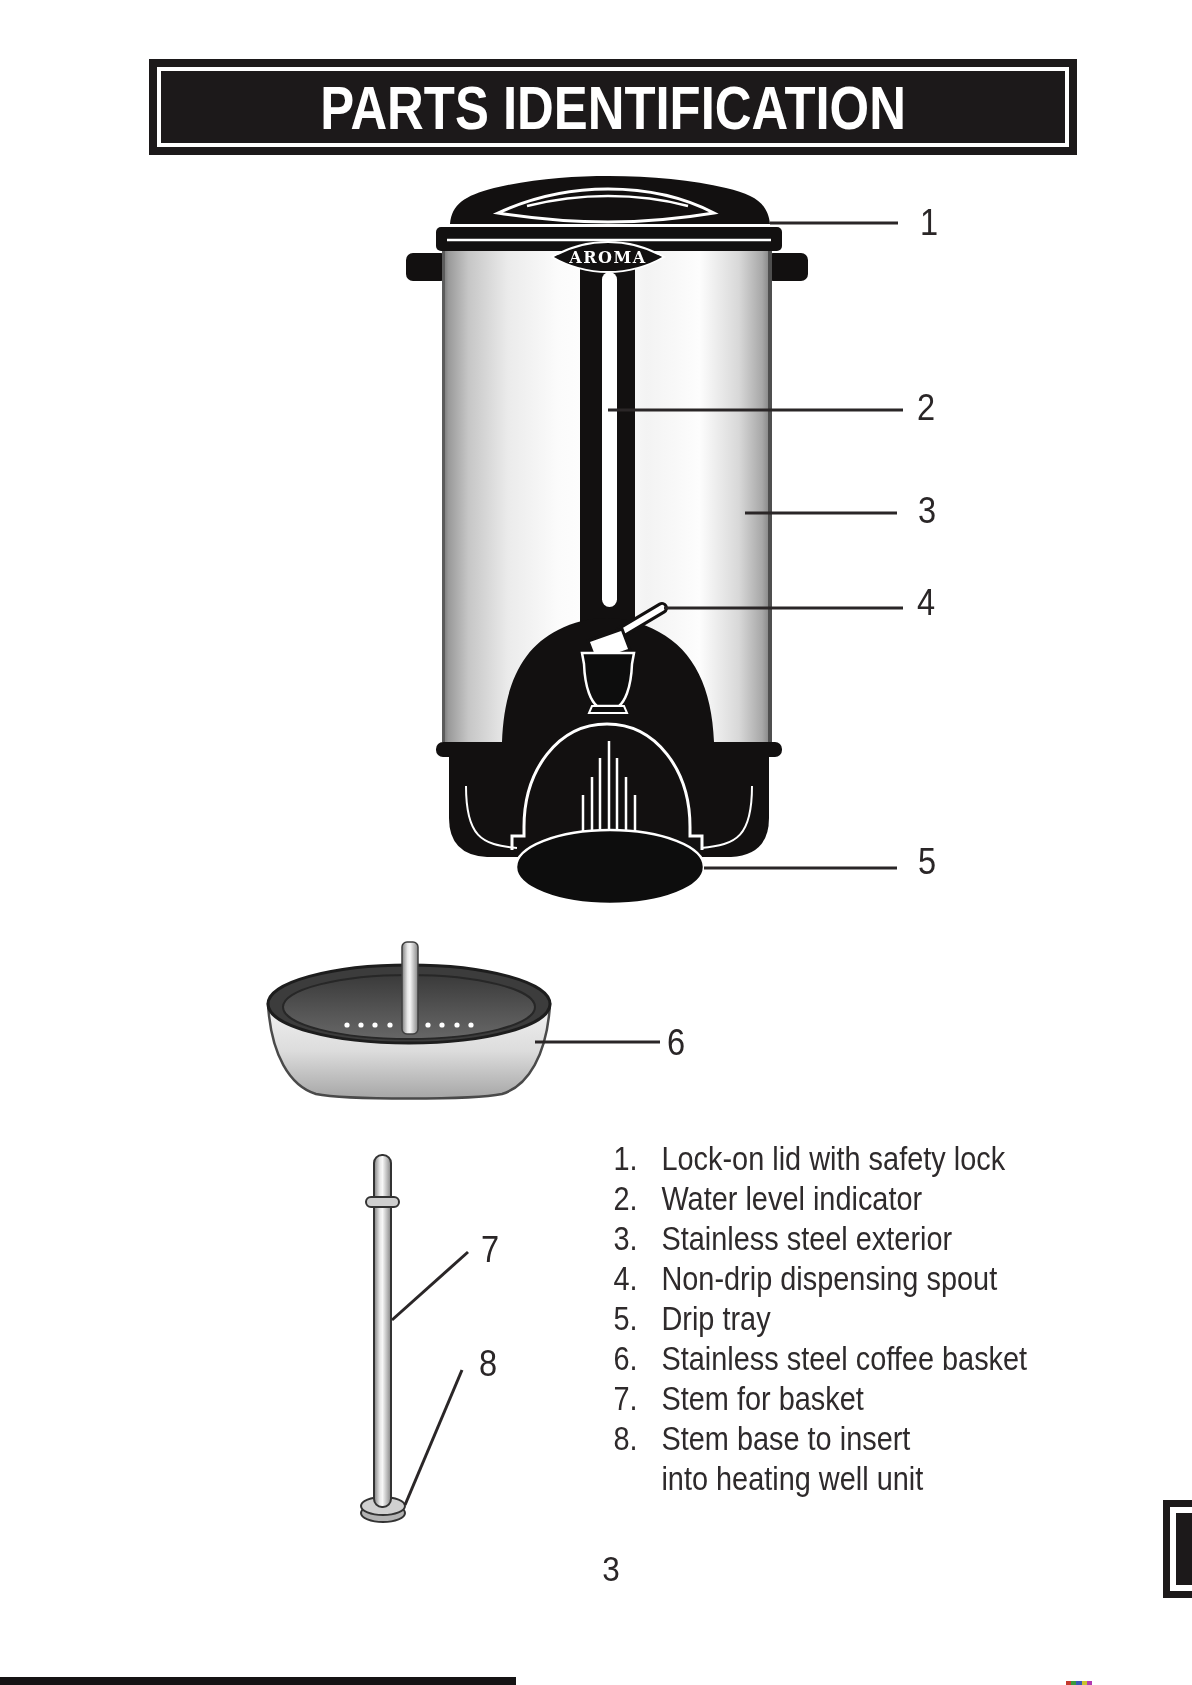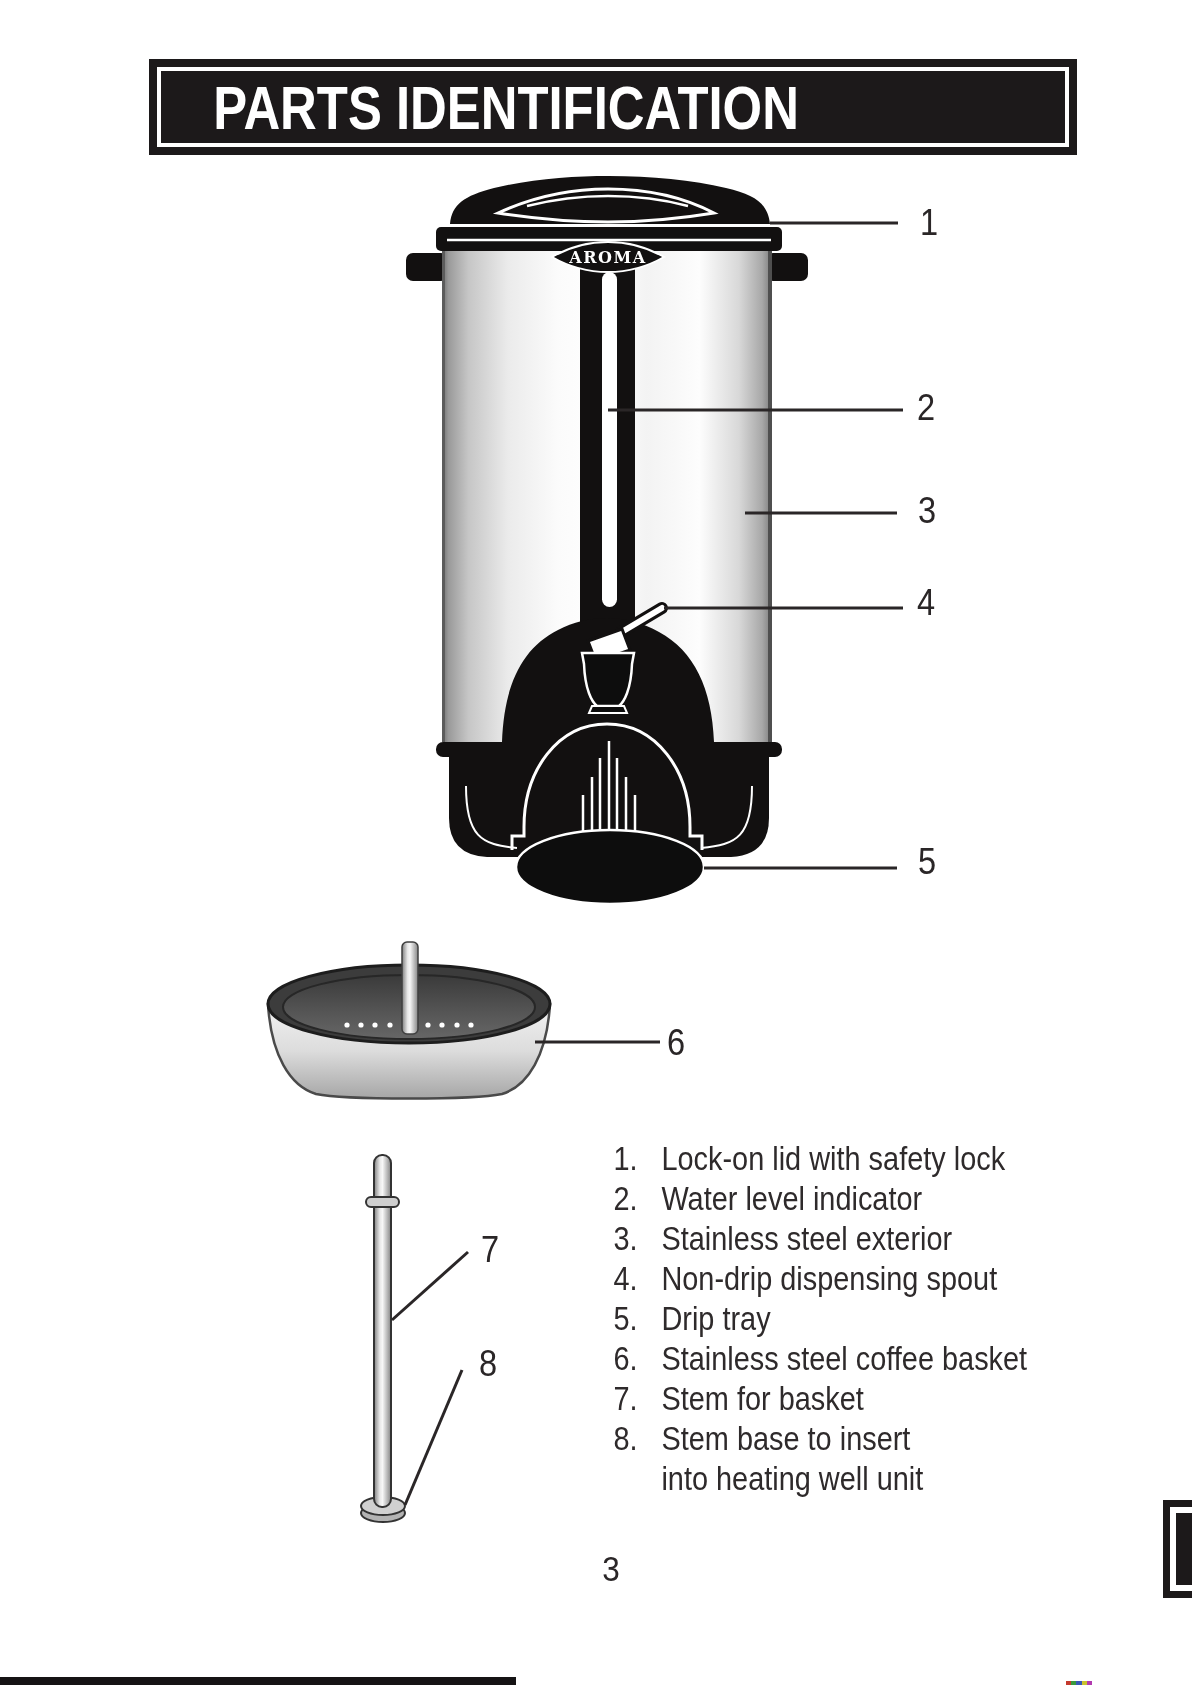--- a/index.html
+++ b/index.html
@@ -6,21 +6,21 @@
   body{
     width:1192px;height:1685px;position:relative;background:#ffffff;
     font-family:"Liberation Sans",sans-serif;overflow:hidden;
     -webkit-font-smoothing:antialiased;
   }
   .abs{position:absolute;}
 
   
   .banner{
     left:149px;top:59px;width:928px;height:96px;
-    background:#1c191a;display:flex;align-items:center;justify-content:flex-start;
+    background:#1c191a;display:flex;align-items:center;justify-content:center;
   }
   .banner-frame{
     position:absolute;left:8px;top:8px;right:8px;bottom:8px;
     border:4px solid #ffffff;pointer-events:none;
   }
   .banner-title{
     color:#ffffff;font-size:62px;font-weight:bold;letter-spacing:0px;
     transform:scaleX(0.82);transform-origin:center;white-space:nowrap;
     position:relative;z-index:2;
   }

